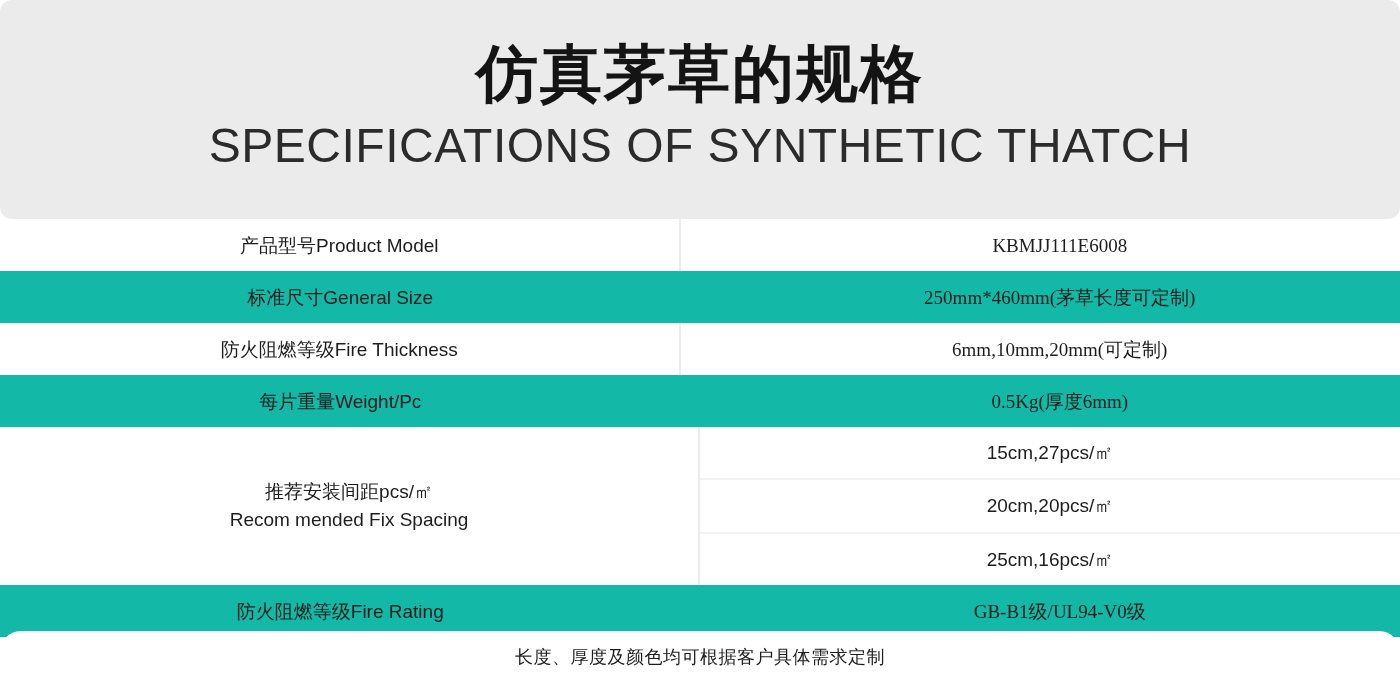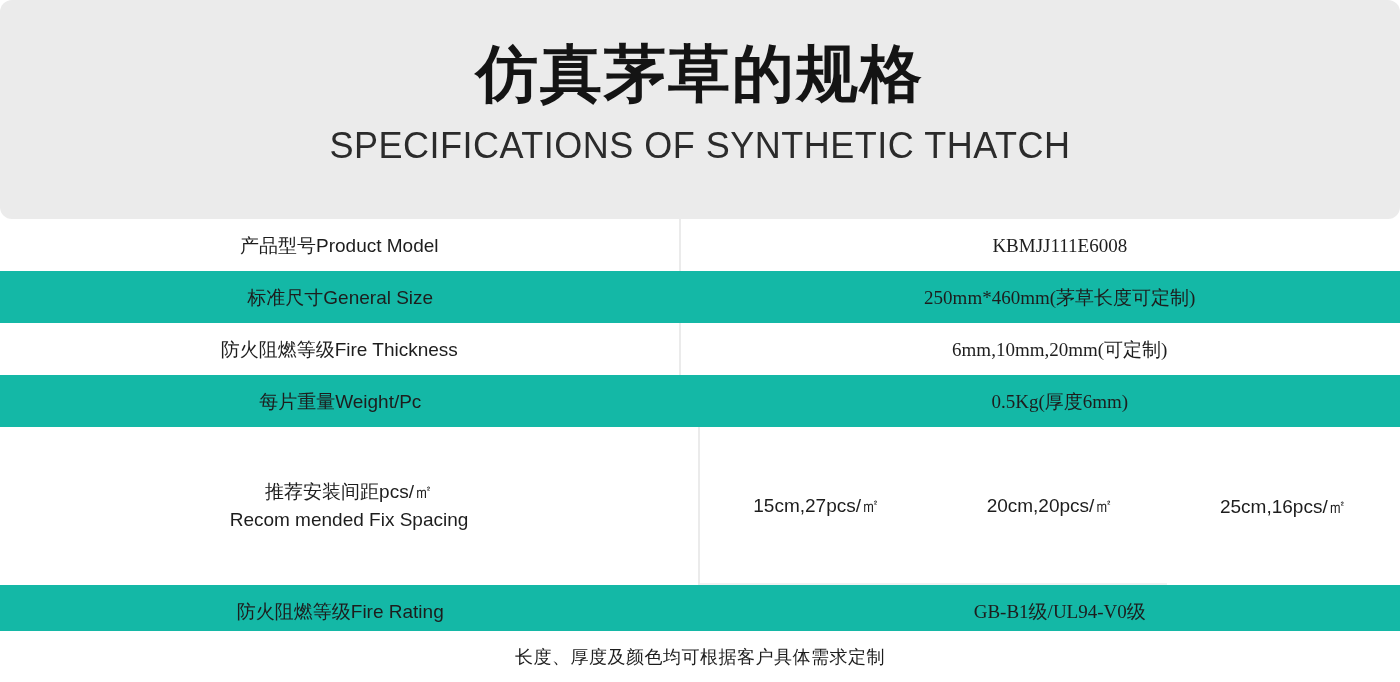--- a/index.html
+++ b/index.html
@@ -41,21 +41,21 @@
     font-size: 62px;
     line-height: 76px;
     font-weight: 700;
     letter-spacing: 2px;
     color: #141414;
     text-align: center;
     font-family: "DejaVu Sans", "Liberation Sans", sans-serif;
   }
   .title-en {
     margin-top: 12px;
-    font-size: 36px;
+    font-size: 48px;
     line-height: 44px;
     font-weight: 400;
     letter-spacing: 0.5px;
     color: #2b2b2b;
     font-family: "Liberation Sans", sans-serif;
   }
 
   
   .spec-table {
     position: absolute;
@@ -128,21 +128,21 @@
     font-size: 19px;
     line-height: 28px;
     color: #1d1d1d;
     padding: 12px 20px;
     border-right: 2px solid #ebebeb;
   }
   .spacing-values {
     width: 700px;
     box-sizing: border-box;
     display: flex;
-    flex-direction: row;
+    flex-direction: column;
   }
   .spacing-item {
     flex: 1 1 0;
     display: flex;
     align-items: center;
     justify-content: center;
     text-align: center;
     font-size: 19px;
     line-height: 27px;
     color: #1d1d1d;
@@ -161,20 +161,21 @@
     width: 1400px;
     height: 51px;
     display: flex;
     align-items: center;
     justify-content: center;
     font-size: 18px;
     line-height: 26px;
     color: #1d1d1d;
     background: #ffffff;
     letter-spacing: 0.5px;
+    border-radius: 21px;
   }
 </style>
 </head>
 <body>
 
 <div class="page">
 
   <div class="header">
     <div class="title-cn">仿真茅草的规格</div>
     <div class="title-en">SPECIFICATIONS OF SYNTHETIC THATCH</div>

